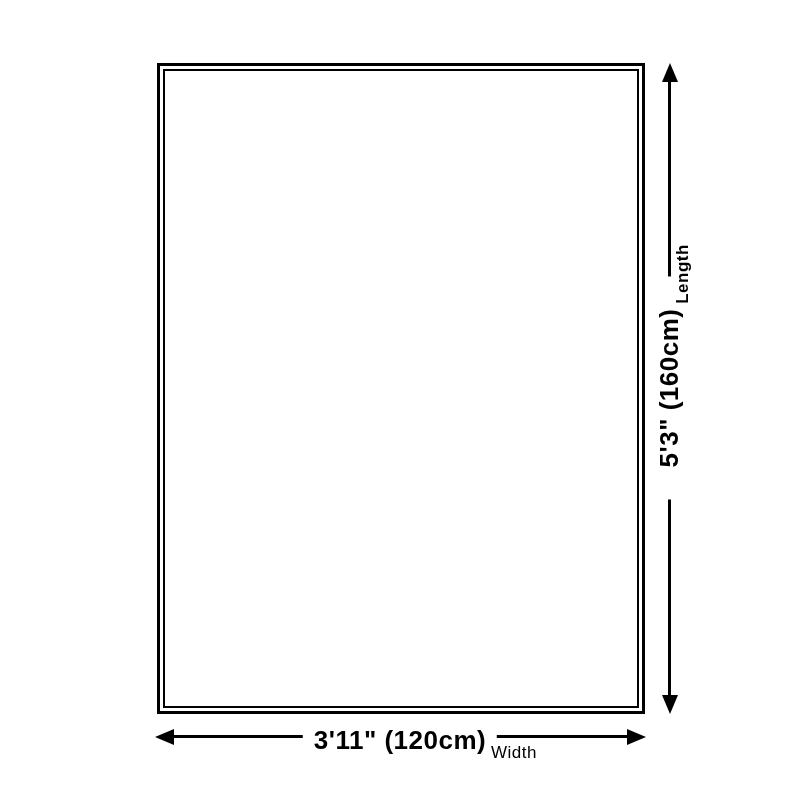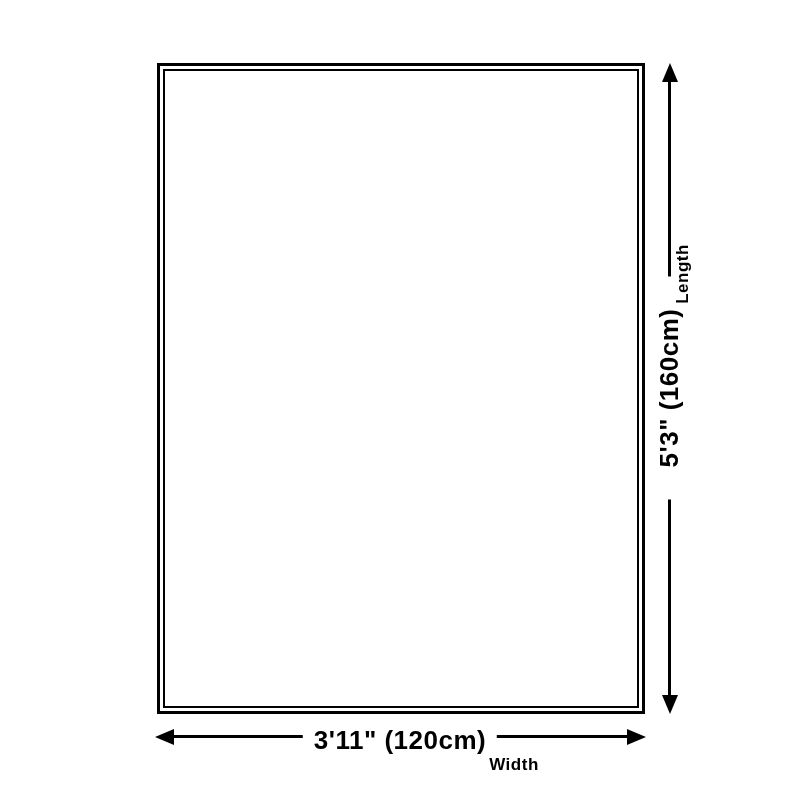--- a/index.html
+++ b/index.html
@@ -93,24 +93,23 @@
     background: #fff;
     padding: 0 11px;
     font-size: 26px; font-weight: bold;
     white-space: nowrap;
     letter-spacing: 0.5px;
   }
   .h-label {
     position: absolute;
     left: 514px; top: 753px;
     transform: translate(-50%,-50%);
-    font-size: 17px; font-weight: bold;
+    font-size: 17px; font-weight: normal;
     white-space: nowrap;
     letter-spacing: 0.5px;
-    margin-top: 12px;
   }
 </style>
 </head>
 <body>
 
 <div class="canvas">
 
   <div class="rug-outer">
     <div class="rug-inner"></div>
   </div>

